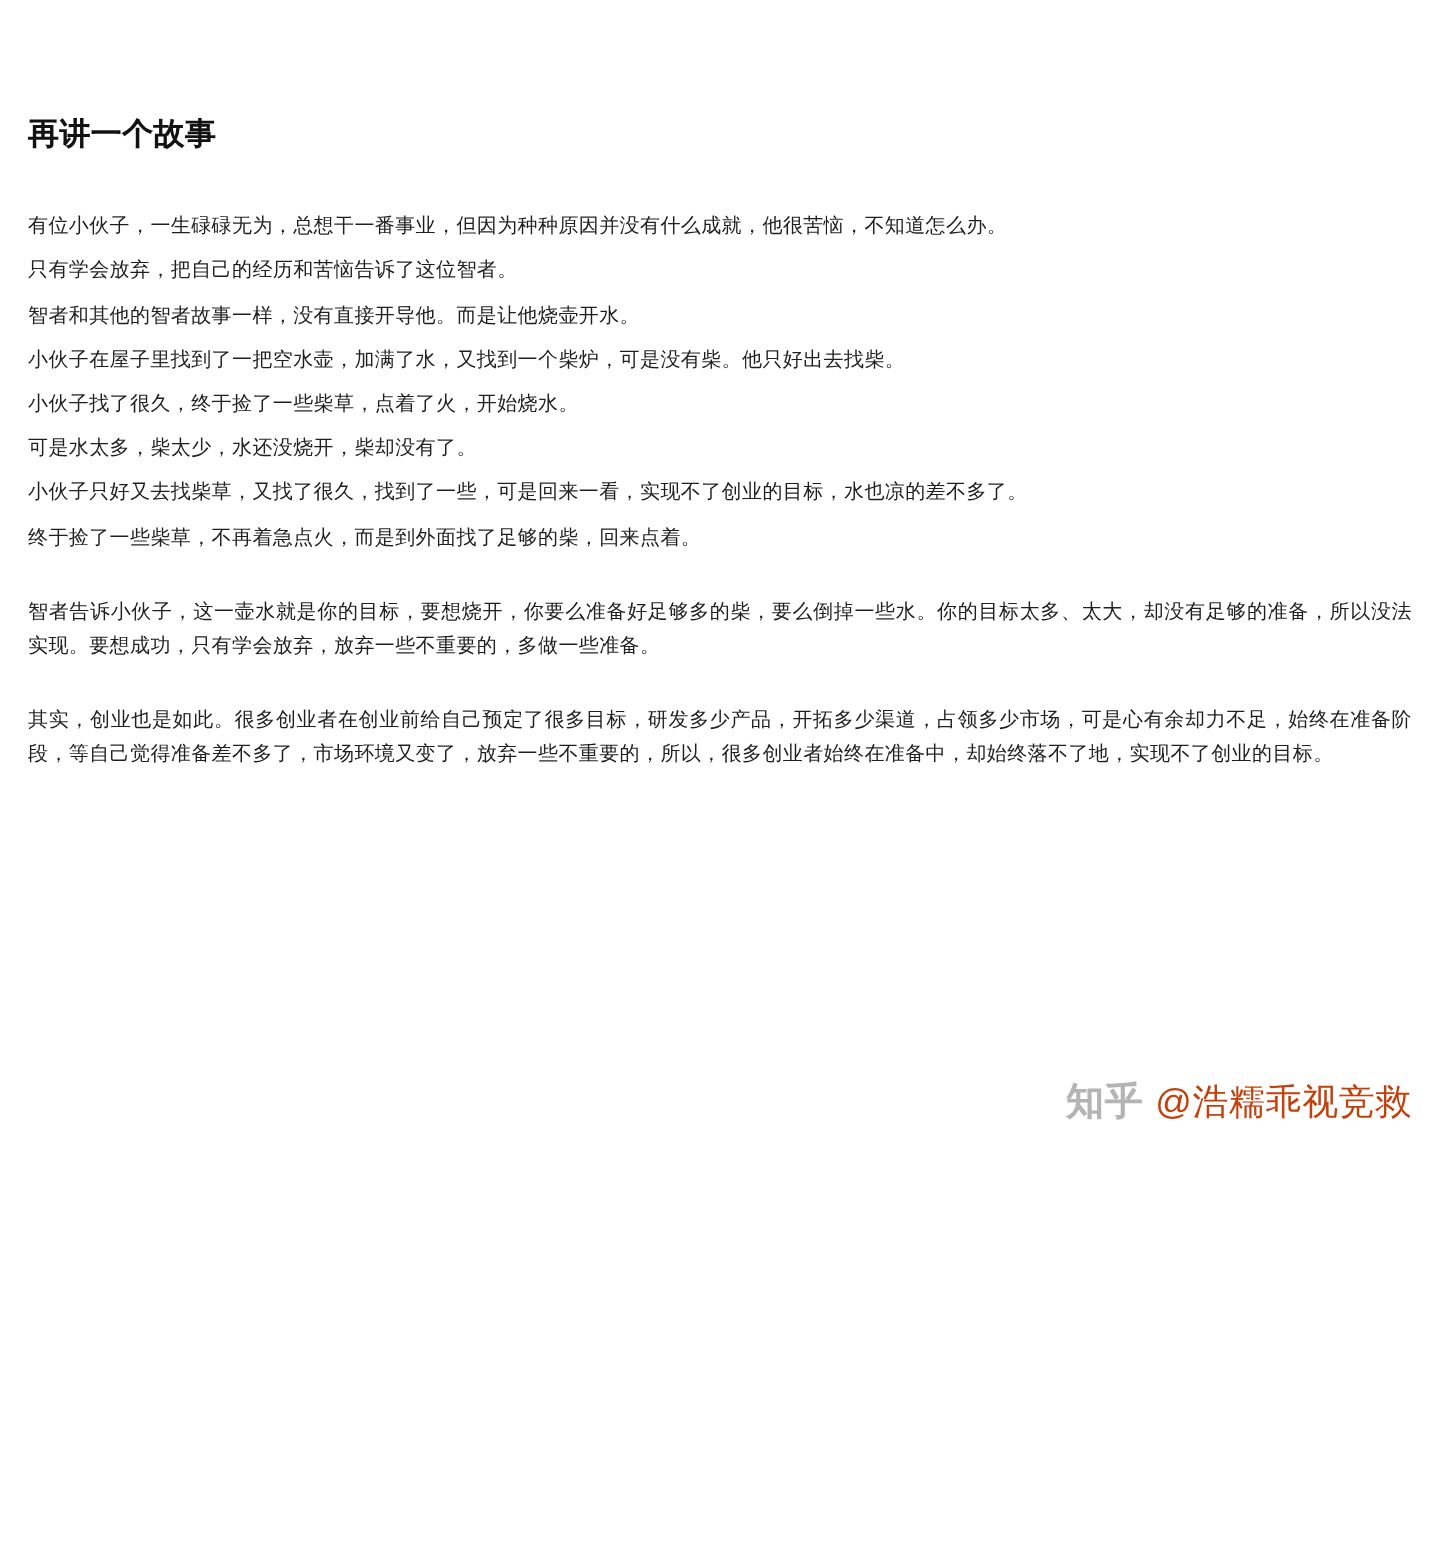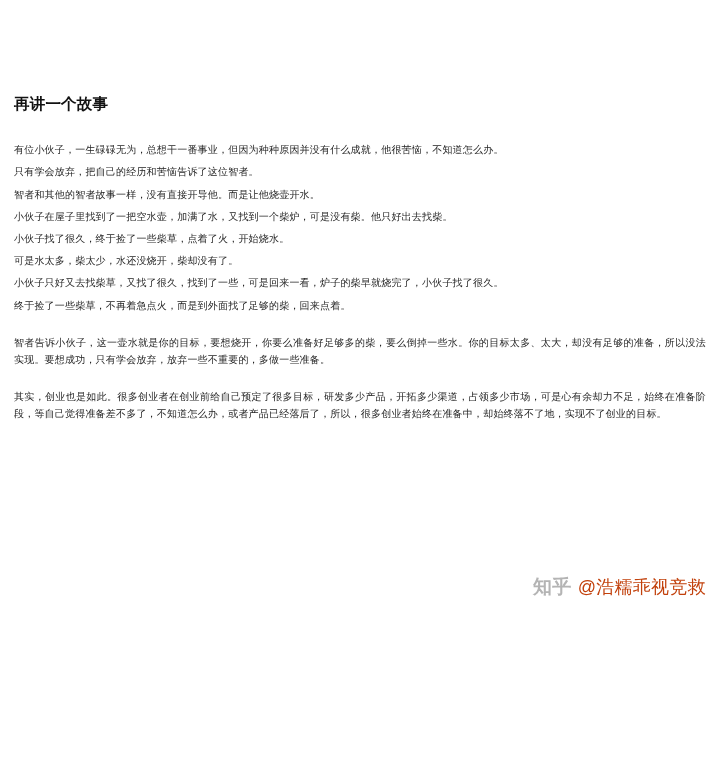--- a/index.html
+++ b/index.html
@@ -15,21 +15,20 @@
     position: relative;
     overflow: hidden;
   }
   .page {
     position: absolute;
     left: 0;
     top: 0;
     width: 720px;
     height: 572px;
     background: #ffffff;
-    margin-top: 36px;
   }
   .content {
     position: absolute;
     left: 14px;
     top: 56px;
     width: 692px;
   }
   .article-title {
     font-size: 15.5px;
     font-weight: bold;
@@ -75,23 +74,23 @@
 
 <div class="page">
   <div class="content">
     <h1 class="article-title">再讲一个故事</h1>
     <p class="para gap-before">有位小伙子，一生碌碌无为，总想干一番事业，但因为种种原因并没有什么成就，他很苦恼，不知道怎么办。</p>
     <p class="para">只有学会放弃，把自己的经历和苦恼告诉了这位智者。</p>
     <p class="para">智者和其他的智者故事一样，没有直接开导他。而是让他烧壶开水。</p>
     <p class="para">小伙子在屋子里找到了一把空水壶，加满了水，又找到一个柴炉，可是没有柴。他只好出去找柴。</p>
     <p class="para">小伙子找了很久，终于捡了一些柴草，点着了火，开始烧水。</p>
     <p class="para">可是水太多，柴太少，水还没烧开，柴却没有了。</p>
-    <p class="para">小伙子只好又去找柴草，又找了很久，找到了一些，可是回来一看，炉子的柴早就烧完了，小伙子找了很久。</p>
+    <p class="para">小伙子只好又去找柴草，又找了很久，找到了一些，可是回来一看，实现不了创业的目标，水也凉的差不多了。</p>
     <p class="para">终于捡了一些柴草，不再着急点火，而是到外面找了足够的柴，回来点着。</p>
     <p class="para gap-before">智者告诉小伙子，这一壶水就是你的目标，要想烧开，你要么准备好足够多的柴，要么倒掉一些水。你的目标太多、太大，却没有足够的准备，所以没法实现。要想成功，只有学会放弃，放弃一些不重要的，多做一些准备。</p>
-    <p class="para gap-before">其实，创业也是如此。很多创业者在创业前给自己预定了很多目标，研发多少产品，开拓多少渠道，占领多少市场，可是心有余却力不足，始终在准备阶段，等自己觉得准备差不多了，不知道怎么办，或者产品已经落后了，所以，很多创业者始终在准备中，却始终落不了地，实现不了创业的目标。</p>
+    <p class="para gap-before">其实，创业也是如此。很多创业者在创业前给自己预定了很多目标，研发多少产品，开拓多少渠道，占领多少市场，可是心有余却力不足，始终在准备阶段，等自己觉得准备差不多了，市场环境又变了，放弃一些不重要的，所以，很多创业者始终在准备中，却始终落不了地，实现不了创业的目标。</p>
   </div>
 
   <div class="watermark">
     <span class="logo">知乎</span>
     <span class="handle">@浩糯乖视竞救</span>
   </div>
 </div>
 
 </body></html>

